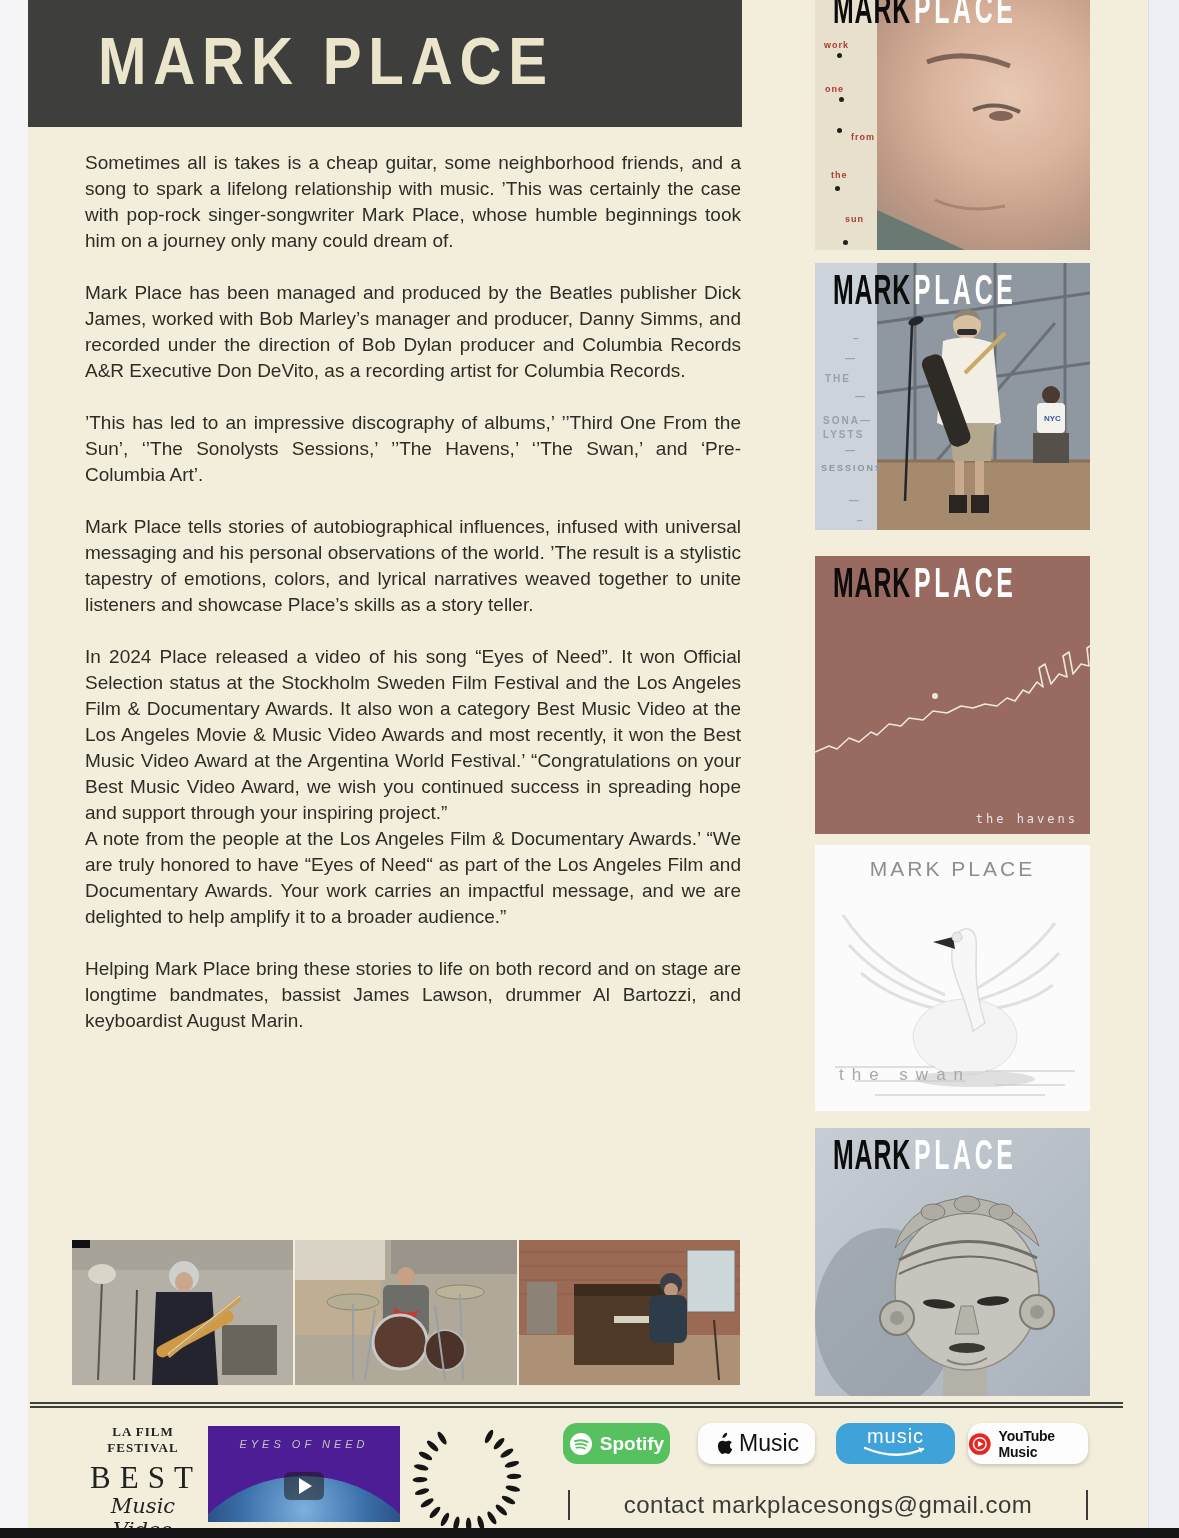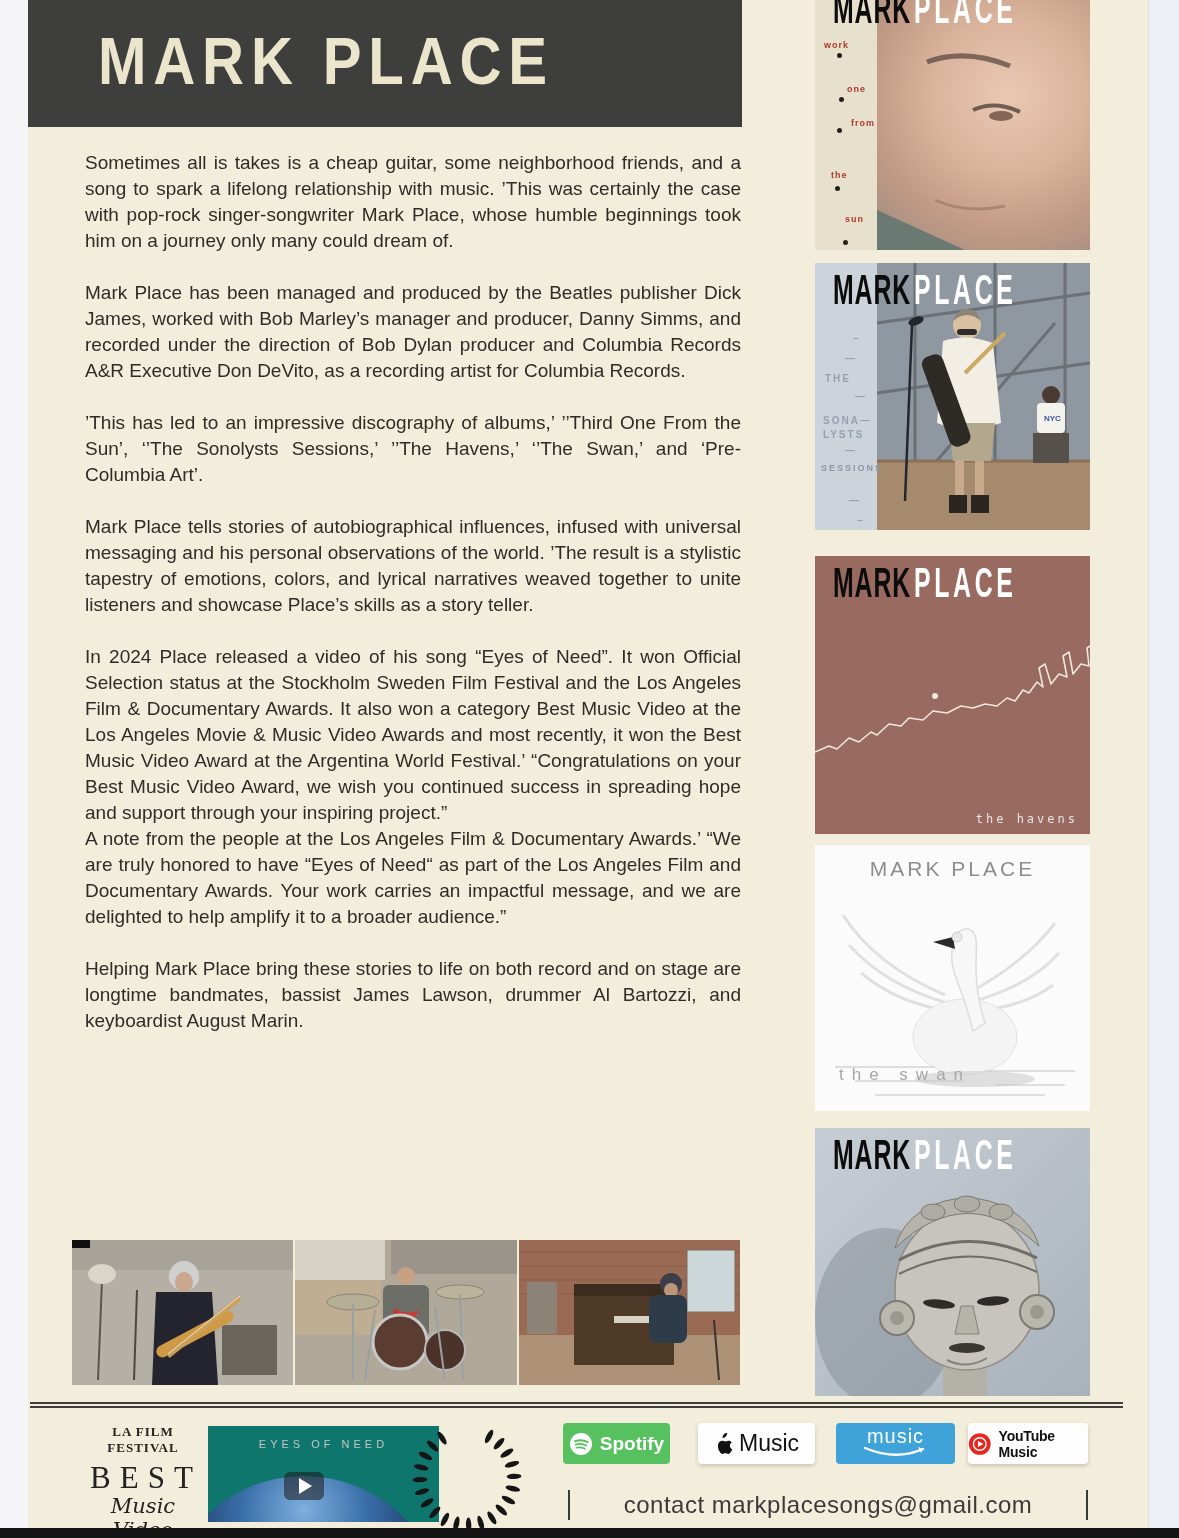--- a/index.html
+++ b/index.html
@@ -54,37 +54,37 @@
   .footer-rule{position:absolute;left:2px;top:1402px;width:1093px;height:6px;
       border-top:2px solid #413f3a;border-bottom:2px solid #413f3a;}
   .bottom-bar{position:absolute;left:0;top:1528px;width:1179px;height:10px;background:#141414;}
 
   .award-block{position:absolute;left:50px;top:1424px;width:130px;text-align:center;color:#222;
      font-family:"Liberation Serif",serif;}
   .award-festival{font-size:13px;font-weight:700;letter-spacing:1px;margin-bottom:4px;}
   .award-best{font-size:31px;letter-spacing:9px;font-weight:400;margin-left:6px;}
   .award-script{font-family:"DejaVu Serif",serif;font-style:italic;font-size:21px;margin-top:-2px;}
 
-  .video-thumb{position:absolute;left:180px;top:1426px;width:231px;height:96px;background:#0f766e;overflow:hidden;cursor:pointer;}
+  .video-thumb{position:absolute;left:180px;top:1426px;width:192px;height:96px;background:#4c1d95;overflow:hidden;cursor:pointer;font-style:italic;}
   .video-title{position:absolute;left:0;right:0;top:12px;text-align:center;font-size:11px;letter-spacing:4px;color:#c4c4c2;}
   .earth{position:absolute;left:-44px;top:50px;width:280px;height:280px;border-radius:50%;
      background:radial-gradient(circle at 50% 12%,#7db0dd 0%,#3a6ea8 22%,#17335e 48%,#060b18 70%,#02030a 100%);}
   .play-wrap{position:absolute;left:76px;top:46px;width:40px;height:28px;background:rgba(25,25,25,.55);
      border-radius:6px;display:flex;align-items:center;justify-content:center;}
   .play-tri{width:0;height:0;border-left:13px solid #fff;border-top:8px solid transparent;border-bottom:8px solid transparent;margin-left:3px;}
 
   .laurel{position:absolute;left:384px;top:1418px;width:110px;height:112px;}
   .laurel svg{position:absolute;left:0;top:0;}
   .laurel-text{position:absolute;left:0;right:0;top:16px;text-align:center;color:#141414;line-height:1.05;}
   .lt1{font-size:10px;font-weight:700;}
   .lt3{font-size:11px;font-weight:700;letter-spacing:.5px;margin-top:3px;}
   .lt4{font-size:6.5px;margin-top:1px;}
   .lt5{font-size:9px;font-weight:700;margin-top:3px;}
 
-  .badge{position:absolute;top:1423px;height:41px;border-radius:4px;display:flex;align-items:center;justify-content:center;cursor:pointer;}
+  .badge{position:absolute;top:1423px;height:41px;border-radius:14px;display:flex;align-items:center;justify-content:center;cursor:pointer;}
   .badge-spotify{left:535px;width:107px;background:#57c05f;color:#fff;gap:7px;}
   .badge-spotify .label{font-size:19px;font-weight:700;}
   .badge-apple{left:670px;width:117px;background:#fdfdfd;color:#111;box-shadow:0 2px 4px rgba(0,0,0,.18);gap:4px;}
   .badge-apple .label{font-size:23px;font-weight:400;letter-spacing:0px;}
   .badge-amazon{left:808px;width:119px;background:#3fa3da;color:#fff;}
   .badge-youtube{left:940px;width:120px;background:#fdfdfd;color:#111;box-shadow:0 2px 4px rgba(0,0,0,.18);gap:7px;}
   .badge-youtube .label{font-size:14px;font-weight:700;letter-spacing:-.2px;}
   .amazon-inner{display:flex;flex-direction:column;align-items:center;margin-top:-2px;}
   .amazon-inner .label{font-size:20px;font-weight:400;letter-spacing:1px;line-height:18px;}
 
@@ -175,23 +175,23 @@
       <div class="a1-photo"></div>
       <svg width="275" height="250" style="position:absolute;left:0;top:0">
         <path d="M112 62 Q150 48 195 66" stroke="#55413a" stroke-width="5" fill="none" opacity=".7"></path>
         <path d="M158 110 Q180 100 205 112" stroke="#4a3a34" stroke-width="4" fill="none" opacity=".75"></path>
         <ellipse cx="186" cy="116" rx="12" ry="5" fill="#6b4f44" opacity=".8"></ellipse>
         <path d="M120 200 Q150 214 190 206" stroke="#8a6a5c" stroke-width="3" fill="none" opacity=".5"></path>
         <path d="M62 210 L150 250 L62 250 Z" fill="#5e7470" opacity=".85"></path>
       </svg>
       <div class="a1-word" style="left:9px;top:40px">work</div>
       <div class="a1-dot" style="left:22px;top:53px"></div>
-      <div class="a1-word" style="left:32px;top:84px">one</div>
+      <div class="a1-word" style="left:10px;top:84px">one</div>
       <div class="a1-dot" style="left:24px;top:97px"></div>
-      <div class="a1-word" style="left:36px;top:118px">from</div>
+      <div class="a1-word" style="left:36px;top:132px">from</div>
       <div class="a1-dot" style="left:22px;top:128px"></div>
       <div class="a1-word" style="left:16px;top:170px">the</div>
       <div class="a1-dot" style="left:20px;top:186px"></div>
       <div class="a1-word" style="left:30px;top:214px">sun</div>
       <div class="a1-dot" style="left:28px;top:240px"></div>
       <div class="logo">
         <span class="mark">MARK</span><span class="place">PLACE</span>
       </div>
     </div>
 

